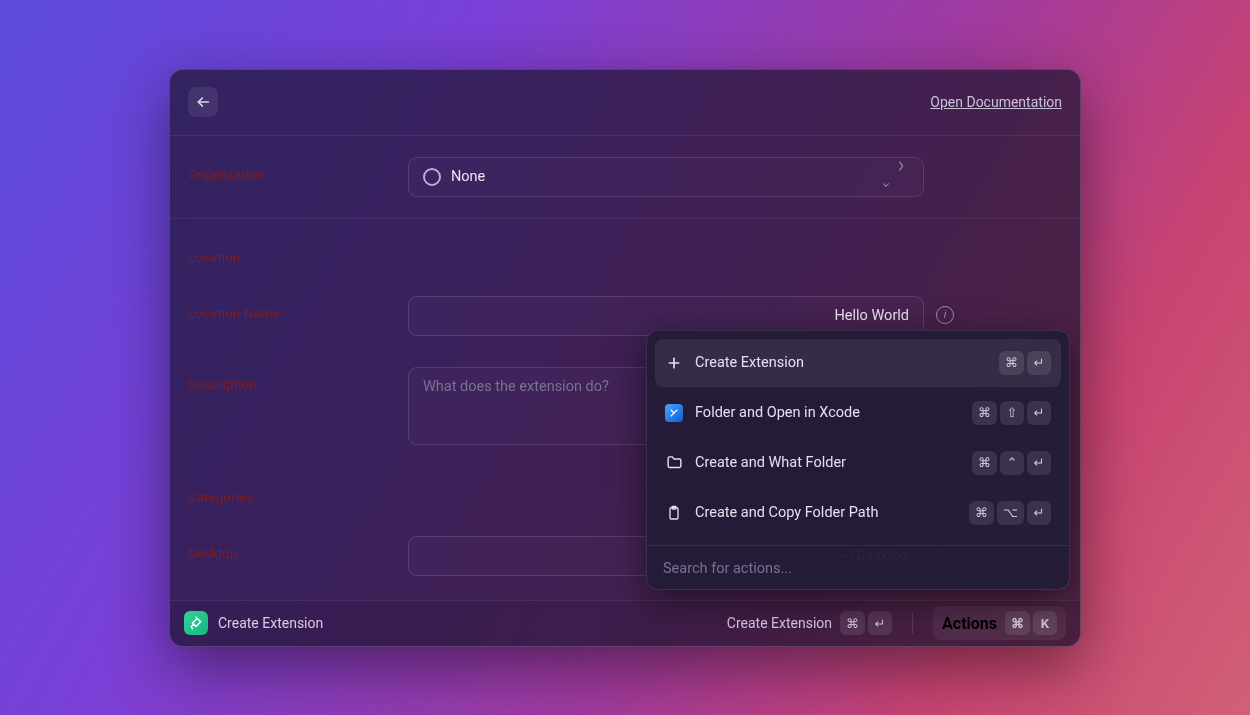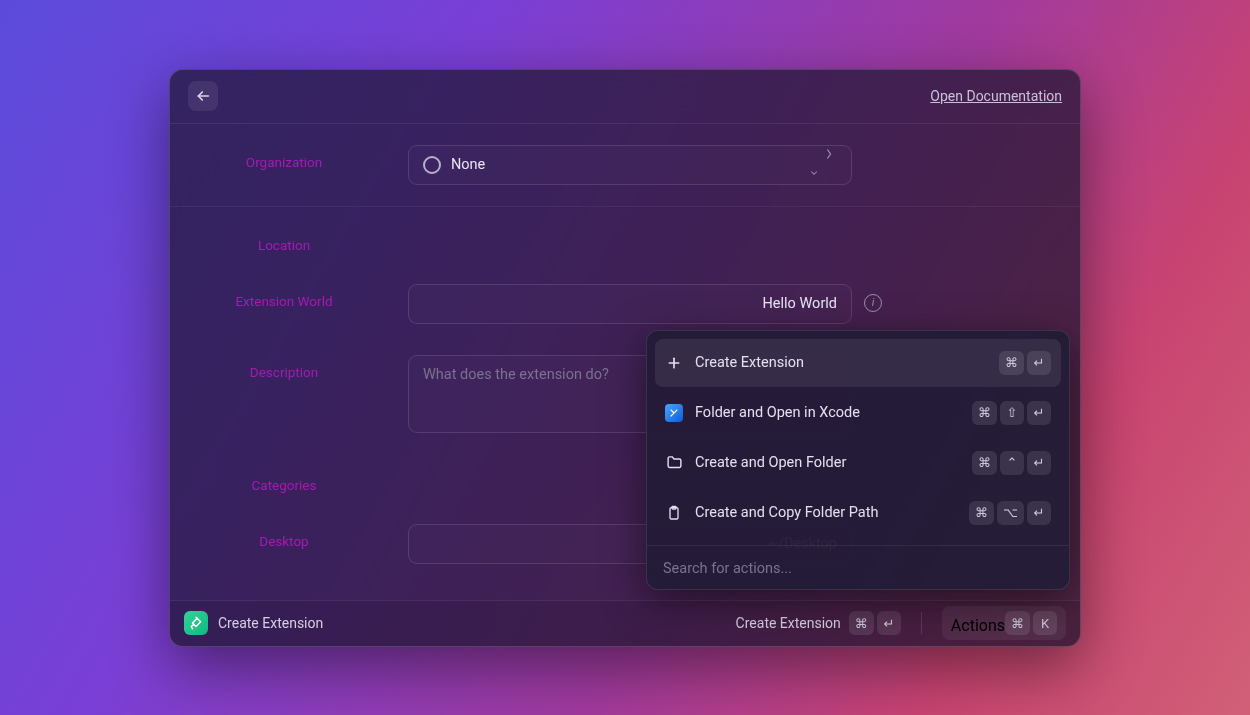--- a/index.html
+++ b/index.html
@@ -13,44 +13,44 @@
     background: rgba(30, 22, 50, 0.72);
     backdrop-filter: blur(20px);
     border: 1px solid rgba(255,255,255,0.15);
     border-radius: 14px;
     box-shadow: 0 20px 60px rgba(0,0,0,0.45);
     position: relative;
     display: flex; flex-direction: column;
     overflow: hidden;
   }
   .header {
-    height: 53px; display: flex; align-items: center; justify-content: space-between;
+    height: 65px; display: flex; align-items: center; justify-content: space-between;
     padding: 0 18px;
   }
   .back-btn {
     width: 30px; height: 30px; border-radius: 8px;
     background: rgba(255,255,255,0.08);
     display: flex; align-items: center; justify-content: center;
     color: #dcd6e8; cursor: pointer;
   }
   .doc-link {
     color: #c9c3d8; font-size: 14px; text-decoration: underline; cursor: pointer;
   }
   .divider { height: 1px; background: rgba(255,255,255,0.08); }
   .form-area { flex: 1; overflow: hidden; }
   .row {
     display: flex; align-items: flex-start; padding: 21px 18px;
   }
   .row.border { border-bottom: 1px solid rgba(255,255,255,0.06); }
   .label {
-    width: 220px; text-align: center; color: #a21caf; font-size: 13.5px;
+    width: 220px; text-align: left; color: #7f1d1d; font-size: 13.5px;
     padding-top: 9px; padding-right: 28px;
   }
   .control {
-    width: 444px; position: relative;
+    width: 516px; position: relative;
   }
   .select, .input, .textarea {
     width: 100%; background: rgba(255,255,255,0.015);
     border: 1px solid rgba(255,255,255,0.12);
     border-radius: 9px; color: #ebe5f5; font-size: 14.5px;
     padding: 10px 14px; font-family: inherit;
   }
   .select { display: flex; align-items: center; justify-content: space-between; height: 40px; cursor: pointer; }
   .select-left { display:flex; align-items:center; gap:10px; }
   .none-circle { width:18px; height:18px; border:2px solid #b8b0c8; border-radius:50%; }
@@ -69,21 +69,21 @@
     background: rgba(0,0,0,0.08);
   }
   .app-badge {
     width: 24px; height: 24px; border-radius: 6px;
     background: linear-gradient(135deg, #34d399, #10b981);
     display:flex; align-items:center; justify-content:center; margin-right: 10px;
   }
   .footer-title { color: #d5cfe2; font-size: 14px; }
   .footer-right { margin-left: auto; display:flex; align-items:center; gap: 14px; }
   .footer-action { display:flex; align-items:center; gap:8px; color:#d5cfe2; font-size:14px; cursor:pointer;}
-  .actions-group { display:flex; align-items:flex-end; background:rgba(255,255,255,0.06); padding:5px 9px; border-radius:8px; cursor:pointer;}
+  .actions-group { display:flex; align-items:center; gap:8px; background:rgba(255,255,255,0.06); padding:5px 9px; border-radius:8px; cursor:pointer;font-weight:bold;}
   .key {
     min-width: 24px; height: 24px; padding: 0 6px;
     background: rgba(255,255,255,0.1); border-radius: 6px;
     display:inline-flex; align-items:center; justify-content:center;
     color: #cfc9dc; font-size: 13px;
   }
   .key-pair { display:flex; gap:3px;}
   .vsep { width:1px; height:22px; background:rgba(255,255,255,0.12); margin: 0 6px;}
 
   
@@ -154,21 +154,21 @@
           </span>
         </div>
       </div>
     </div>
 
     <div class="row">
       <div class="label">Location</div>
     </div>
 
     <div class="row" style="padding-top:10px">
-      <div class="label">Extension World</div>
+      <div class="label">Location Name</div>
       <div class="control">
         <input class="input" value="Hello World" style="">
         <div class="info-icon">i</div>
       </div>
     </div>
 
     <div class="row" style="padding-top:10px">
       <div class="label">Description</div>
       <div class="control">
         <textarea class="textarea" placeholder="What does the extension do?" style=""></textarea>
@@ -221,21 +221,21 @@
           <span class="key">↵</span>
         </div>
       </div>
 
       <div class="panel-item">
         <div class="panel-icon">
           <svg width="17" height="17" viewBox="0 0 24 24" fill="none" stroke="#e5e0f0" stroke-width="2" stroke-linejoin="round">
               <path d="M3 6a2 2 0 0 1 2-2h4l2 3h8a2 2 0 0 1 2 2v8a2 2 0 0 1-2 2H5a2 2 0 0 1-2-2V6z"></path>
             </svg>
         </div>
-        <span>Create and Open Folder</span>
+        <span>Create and What Folder</span>
         <div class="panel-keys">
           <span class="key">⌘</span>
           <span class="key">⌃</span>
           <span class="key">↵</span>
         </div>
       </div>
 
       <div class="panel-item">
         <div class="panel-icon">
           <svg width="16" height="16" viewBox="0 0 24 24" fill="none" stroke="#e5e0f0" stroke-width="2" stroke-linejoin="round">

